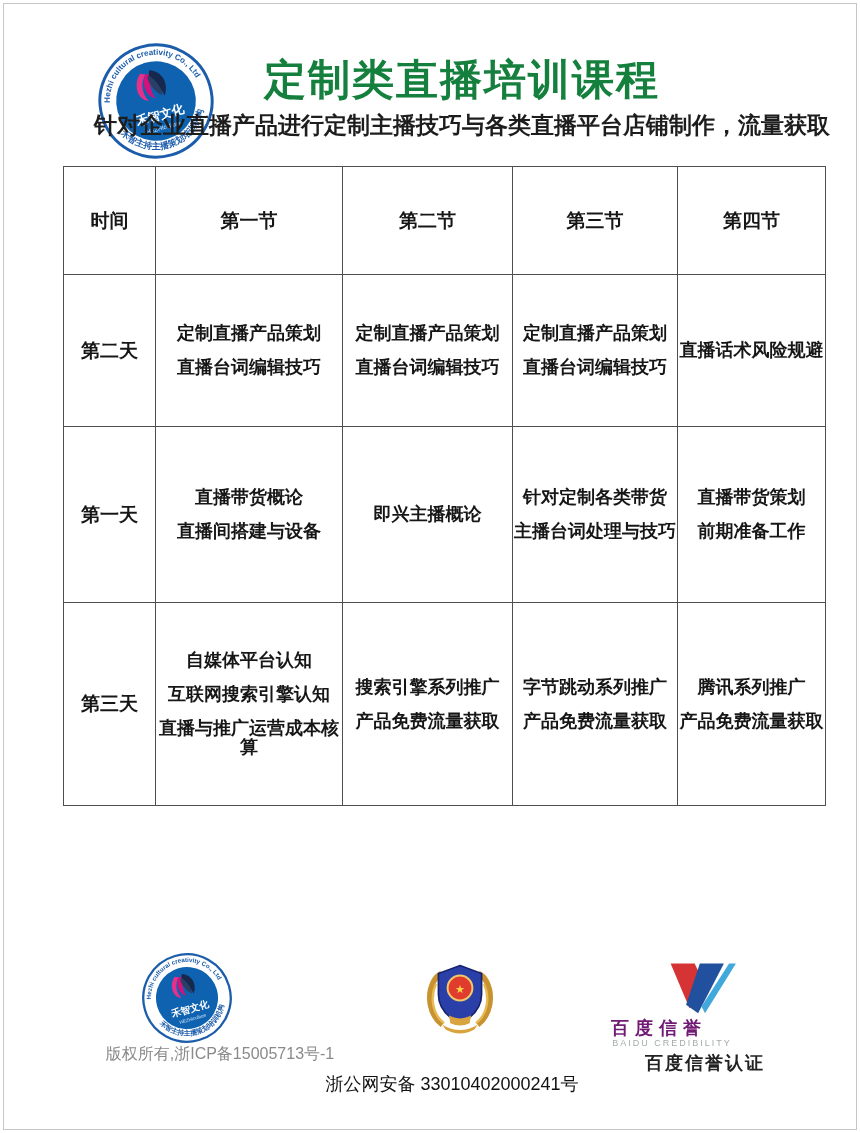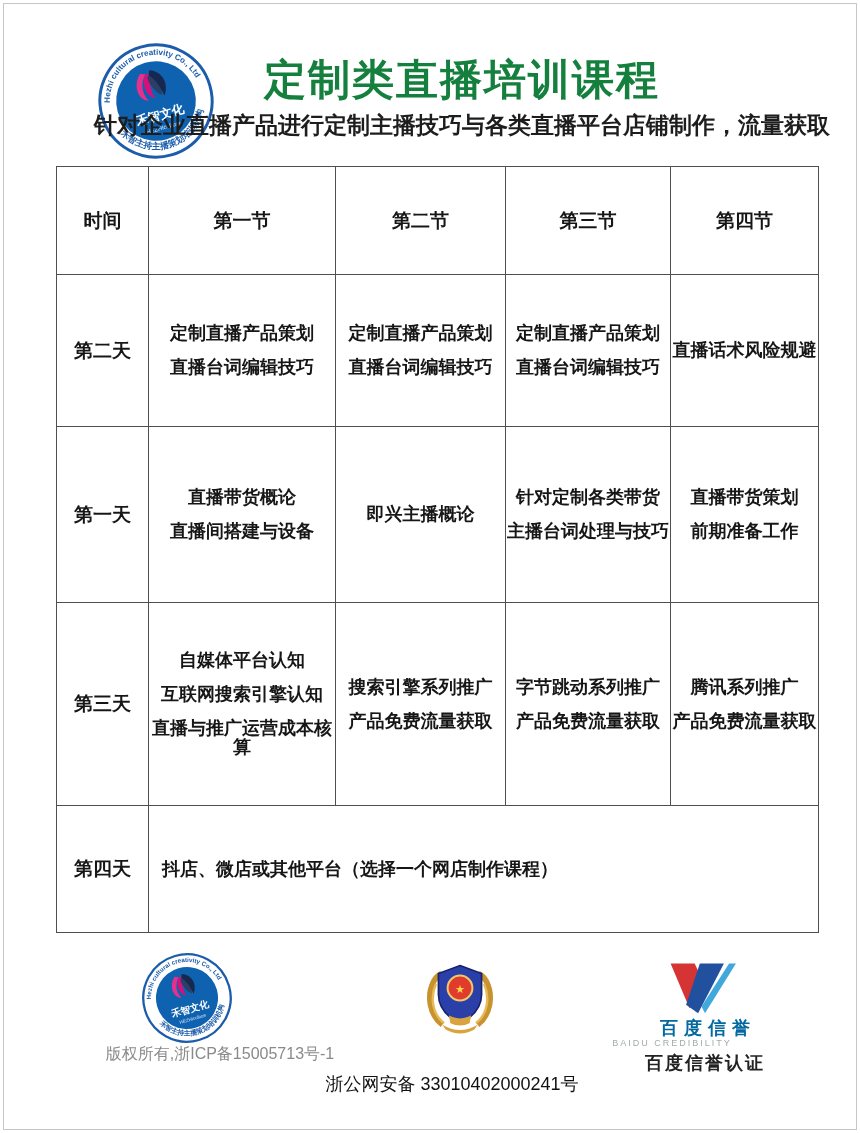--- a/index.html
+++ b/index.html
@@ -11,21 +11,21 @@
 
   
   .hdr-logo{position:absolute;left:97px;top:42px;width:118px;height:118px;}
   .hdr-logo svg{width:118px;height:118px;transform:rotate(-16deg);}
   .page-title{position:absolute;left:64px;top:52px;width:796px;text-align:center;
     font-size:42px;font-weight:800;letter-spacing:2px;color:#15803d;}
   .page-subtitle{position:absolute;left:64px;top:110px;width:796px;text-align:center;
     font-size:23px;font-weight:700;color:#1d1d1d;}
 
   
-  table.sched{position:absolute;left:56px;top:166px;width:762px;border-collapse:collapse;
+  table.sched{position:absolute;left:63px;top:166px;width:762px;border-collapse:collapse;
     table-layout:fixed;}
   table.sched th,table.sched td{border:1px solid #4f4f4f;text-align:center;
     vertical-align:middle;font-weight:700;font-size:18px;color:#161616;padding:0;}
   table.sched thead tr{height:108px;}
   table.sched tbody tr:nth-child(1){height:152px;}
   table.sched tbody tr:nth-child(2){height:176px;}
   table.sched tbody tr:nth-child(3){height:203px;}
   table.sched tbody tr:nth-child(4){height:127px;}
   table.sched thead th{font-size:19px;}
   table.sched tbody th{font-size:19px;}
@@ -35,22 +35,22 @@
   
   .ft-logo{position:absolute;left:141px;top:952px;width:92px;height:92px;}
   .ft-logo svg{width:92px;height:92px;transform:rotate(-16deg);}
   .ft-icp{position:absolute;left:70px;top:1044px;width:300px;text-align:center;
     font-size:16px;color:#8a8a8a;}
   .ft-badge{position:absolute;left:420px;top:956px;width:80px;height:80px;}
   .ft-badge svg{width:80px;height:80px;}
   .ft-police{position:absolute;left:302px;top:1072px;width:300px;text-align:center;
     font-size:18px;font-weight:400;color:#111;}
   .ft-baidu-logo{position:absolute;left:662px;top:960px;width:86px;height:54px;}
-  .ft-baidu-cn{position:absolute;left:605px;top:1016px;width:200px;text-align:center;
-    font-size:18px;letter-spacing:6px;color:#0369a1;font-weight:700;text-indent:6px;}
+  .ft-baidu-cn{position:absolute;left:605px;top:1016px;width:200px;text-align:left;
+    font-size:18px;letter-spacing:6px;color:#701a75;font-weight:700;text-indent:6px;}
   .ft-baidu-en{position:absolute;left:572px;top:1038px;width:200px;text-align:center;
     font-size:9px;letter-spacing:2px;color:#a2aca9;}
   .ft-baidu-cert{position:absolute;left:605px;top:1051px;width:200px;text-align:center;
     font-size:18px;color:#222;font-weight:600;letter-spacing:2px;}
 </style>
 </head>
 <body>
 
 <div class="frame"></div>
 
@@ -144,24 +144,20 @@
         </td>
         <td>
           <div class="line">字节跳动系列推广</div>
           <div class="line">产品免费流量获取</div>
         </td>
         <td>
           <div class="line">腾讯系列推广</div>
           <div class="line">产品免费流量获取</div>
         </td>
       </tr>
-      <tr>
-        <th>第四天</th>
-        <td colspan="4" class="merged">抖店、微店或其他平台（选择一个网店制作课程）</td>
-      </tr>
     </tbody>
 </table>
 
 <div class="ft-logo">
   <svg viewBox="0 0 120 120" xmlns="http://www.w3.org/2000/svg">
     <circle cx="60" cy="60" r="57" fill="#ffffff" stroke="#1b5cab" stroke-width="3"></circle>
     <circle cx="60" cy="60" r="40.5" fill="#0f62b0"></circle>
     <path id="arcTop" d="M 13 60 A 47 47 0 0 1 107 60" fill="none"></path>
     <path id="arcBot" d="M 11 60 A 49 49 0 0 0 109 60" fill="none"></path>
     <text font-size="8.2" fill="#1b5cab" font-weight="bold">

